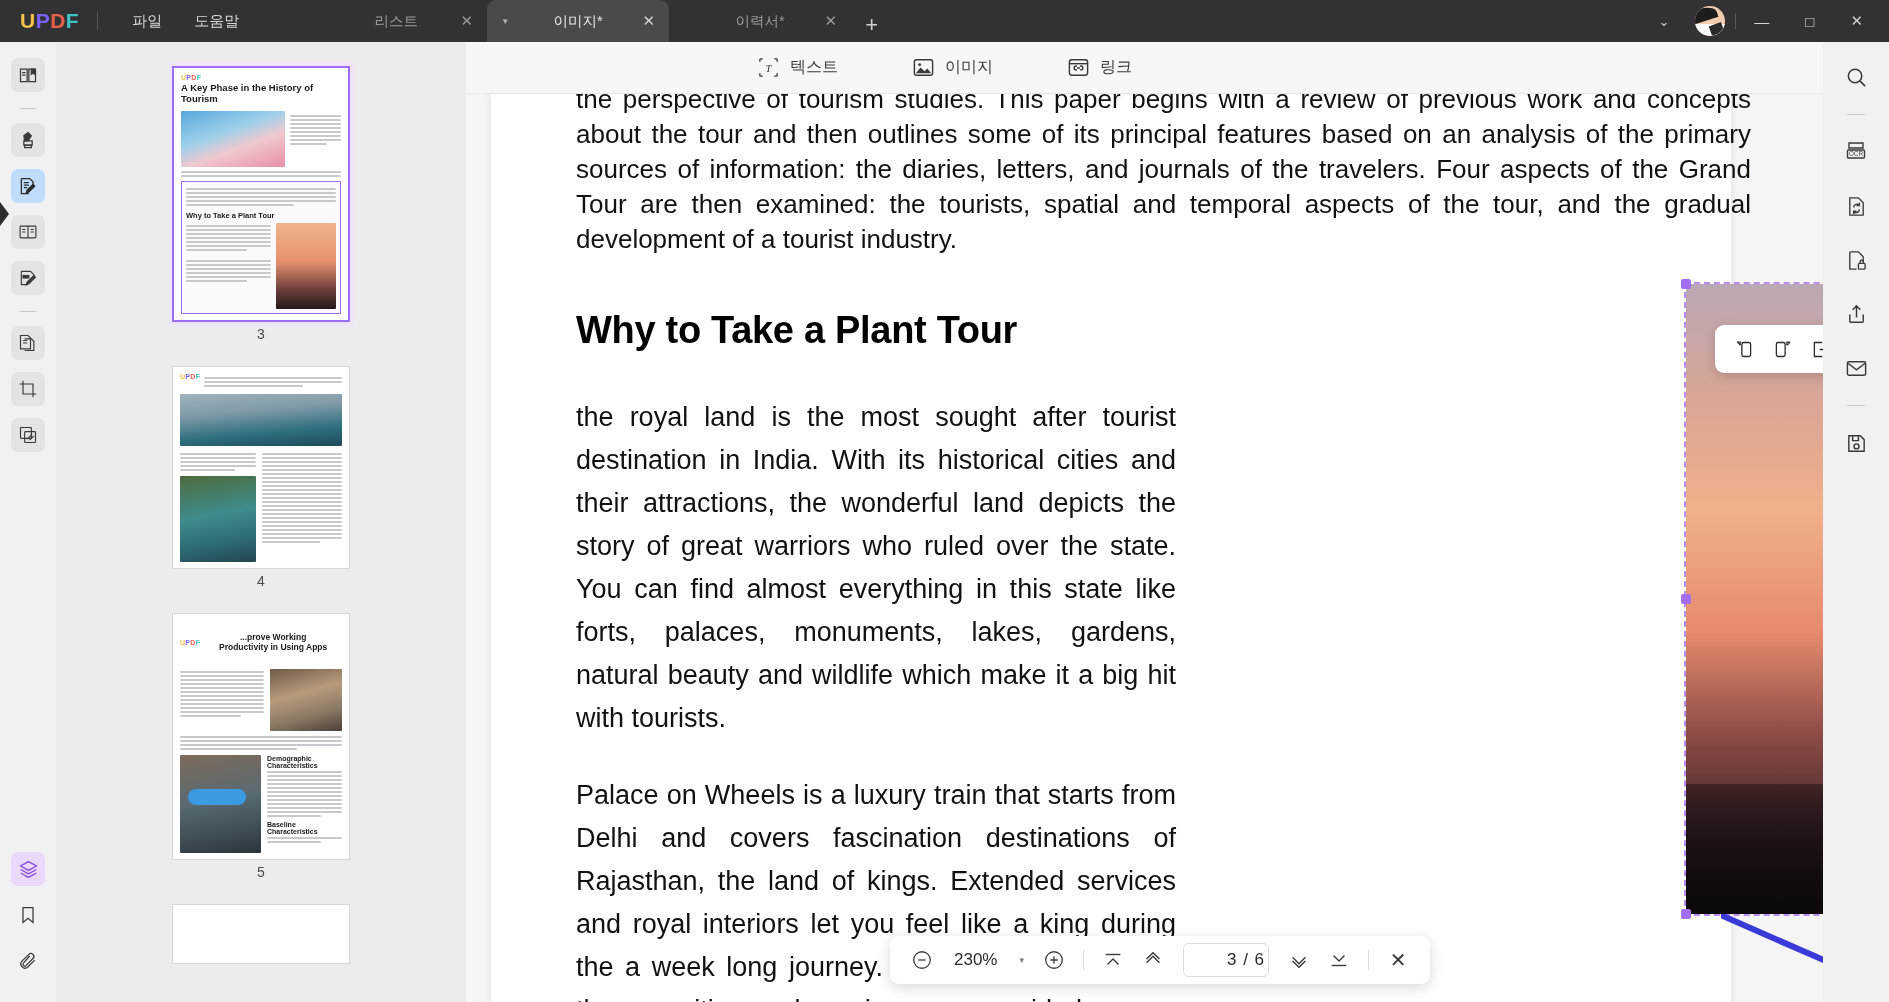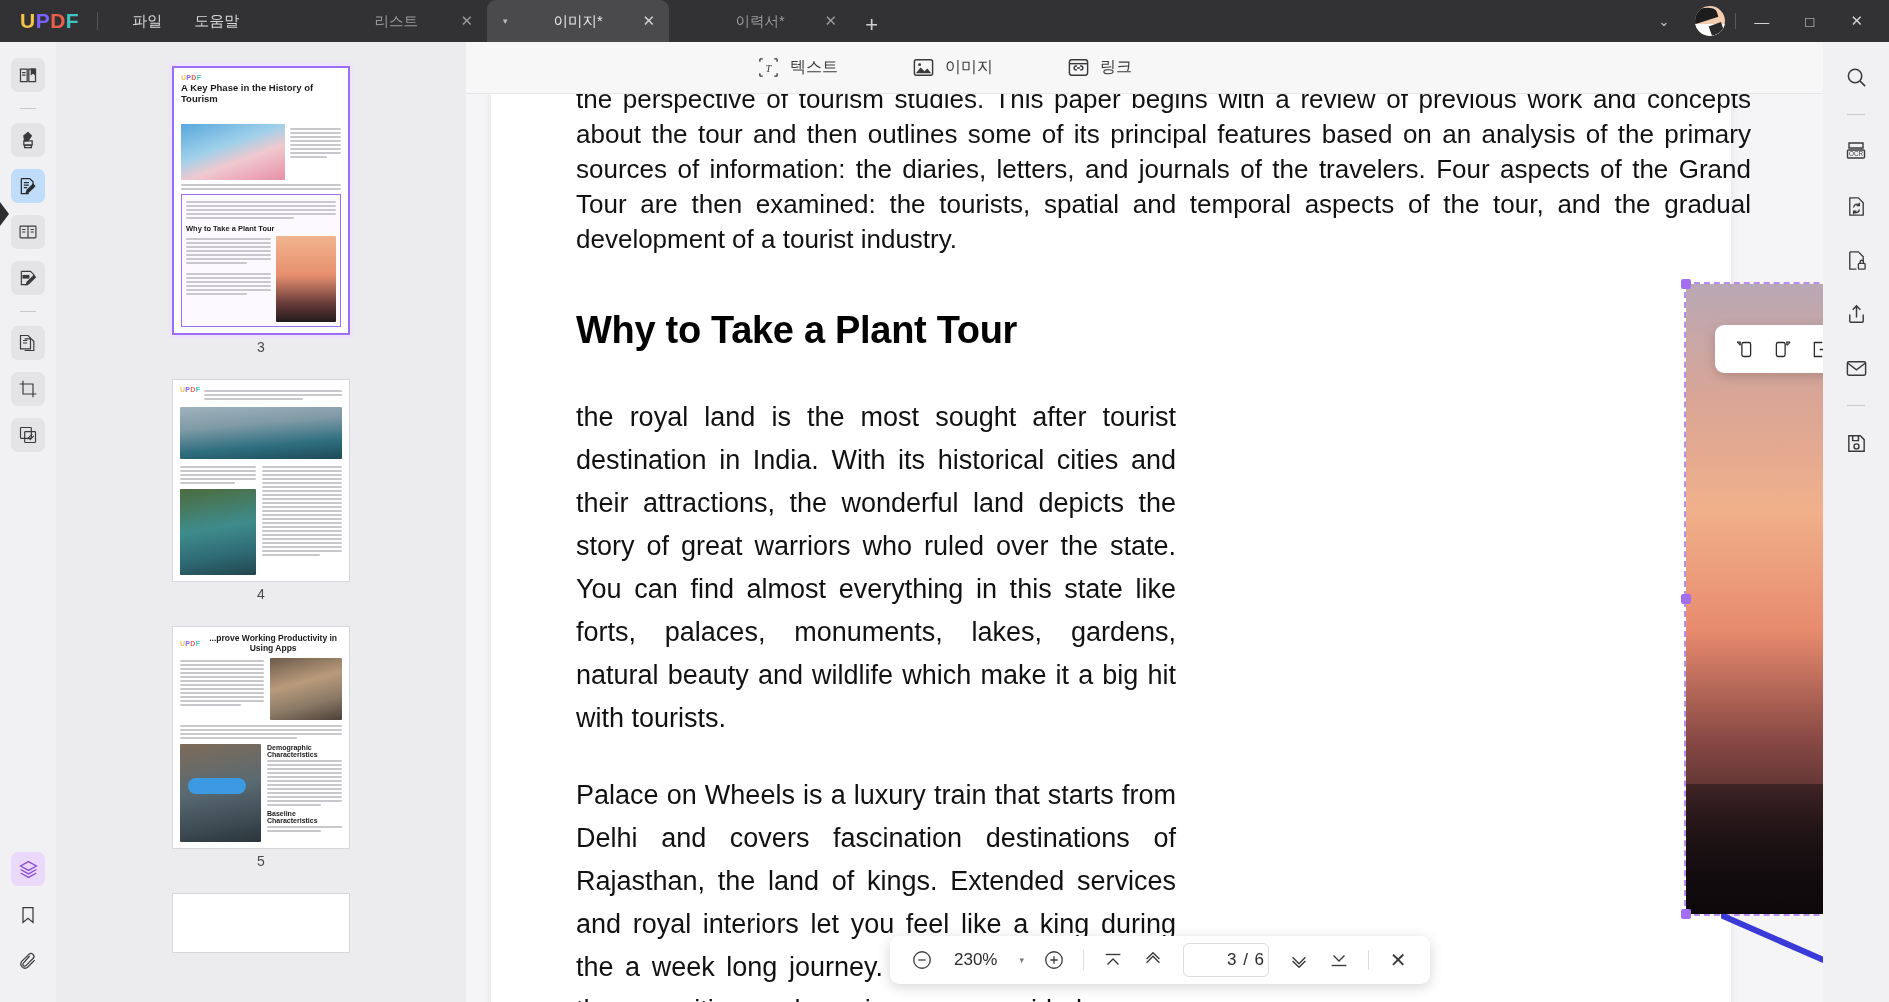--- a/index.html
+++ b/index.html
@@ -111,21 +111,21 @@
   }
   .thumb-wrap { width: 410px; display: flex; flex-direction: column; align-items: center; }
   .thumb {
     width: 178px; background: #ffffff; border: 1px solid #d7d7db;
     position: relative; margin-bottom: 4px;
   }
   .thumb.active { border: 2px solid #9b6ef3; box-shadow: 0 0 0 3px #efe4fd; }
   .thumb-label { font-size: 14px; color: #4a4a4c; margin-bottom: 24px; }
   .tp { padding: 6px 7px; }
   .tp-logo { display: flex; font-size: 7px; font-weight: bold; letter-spacing: .3px; }
-  .tp-title { font-size: 9.5px; font-weight: bold; color: #1a1a1a; margin: 1px 0 20px; }
+  .tp-title { font-size: 9.5px; font-weight: bold; color: #1a1a1a; margin: 1px 0 7px; }
   .tline { height: 2px; background: #c9c9cd; margin: 2px 0; border-radius: 1px; }
   .tline.s { width: 72%; }
   .tbox { height: 58px; border-radius: 1px; }
   .hl-box { border: 1px solid #9b6ef3; padding: 4px; margin-top: 4px; background: #fcfaff; }
 
   
   .img-cuba { background: linear-gradient(160deg,#58a8dd 0%,#9fd0ea 40%,#f0c9cf 62%,#e88fa6 100%); }
   .img-eiffel { background: linear-gradient(180deg,#f0b48d 0%,#e8906f 45%,#6a3d3a 78%,#241a1c 100%); }
   .img-lake { background: linear-gradient(175deg,#9fb3bd 0%,#7f9aa6 35%,#2f6f80 70%,#1d4a58 100%); }
   .img-river { background: linear-gradient(170deg,#4d6b3c 0%,#3e8c8c 45%,#2e6a74 75%,#22454e 100%); }
@@ -499,21 +499,21 @@
 
       <div class="thumb">
         <div class="tp">
           <div style="display:flex;gap:4px;align-items:center;">
             <div class="tp-logo">
               <span style="color:#f5c44a">U</span>
                 <span style="color:#7b61ff">P</span>
                 <span style="color:#e8604c">D</span>
                 <span style="color:#3fc4c4">F</span>
             </div>
-            <div class="tp-title" style="flex:1;text-align:center;margin:0;font-size:8.5px;">...prove Working Productivity in Using Apps</div>
+            <div class="tp-title" style="flex:1;text-align:center;margin:12px;font-size:8.5px;">...prove Working Productivity in Using Apps</div>
           </div>
           <div style="display:flex;gap:6px;margin-top:5px;">
             <div style="width:52%;">
               <div class="tline"></div>
                 <div class="tline"></div>
                 <div class="tline"></div>
               <div class="tline"></div>
                 <div class="tline"></div>
                 <div class="tline"></div>
               <div class="tline"></div>

